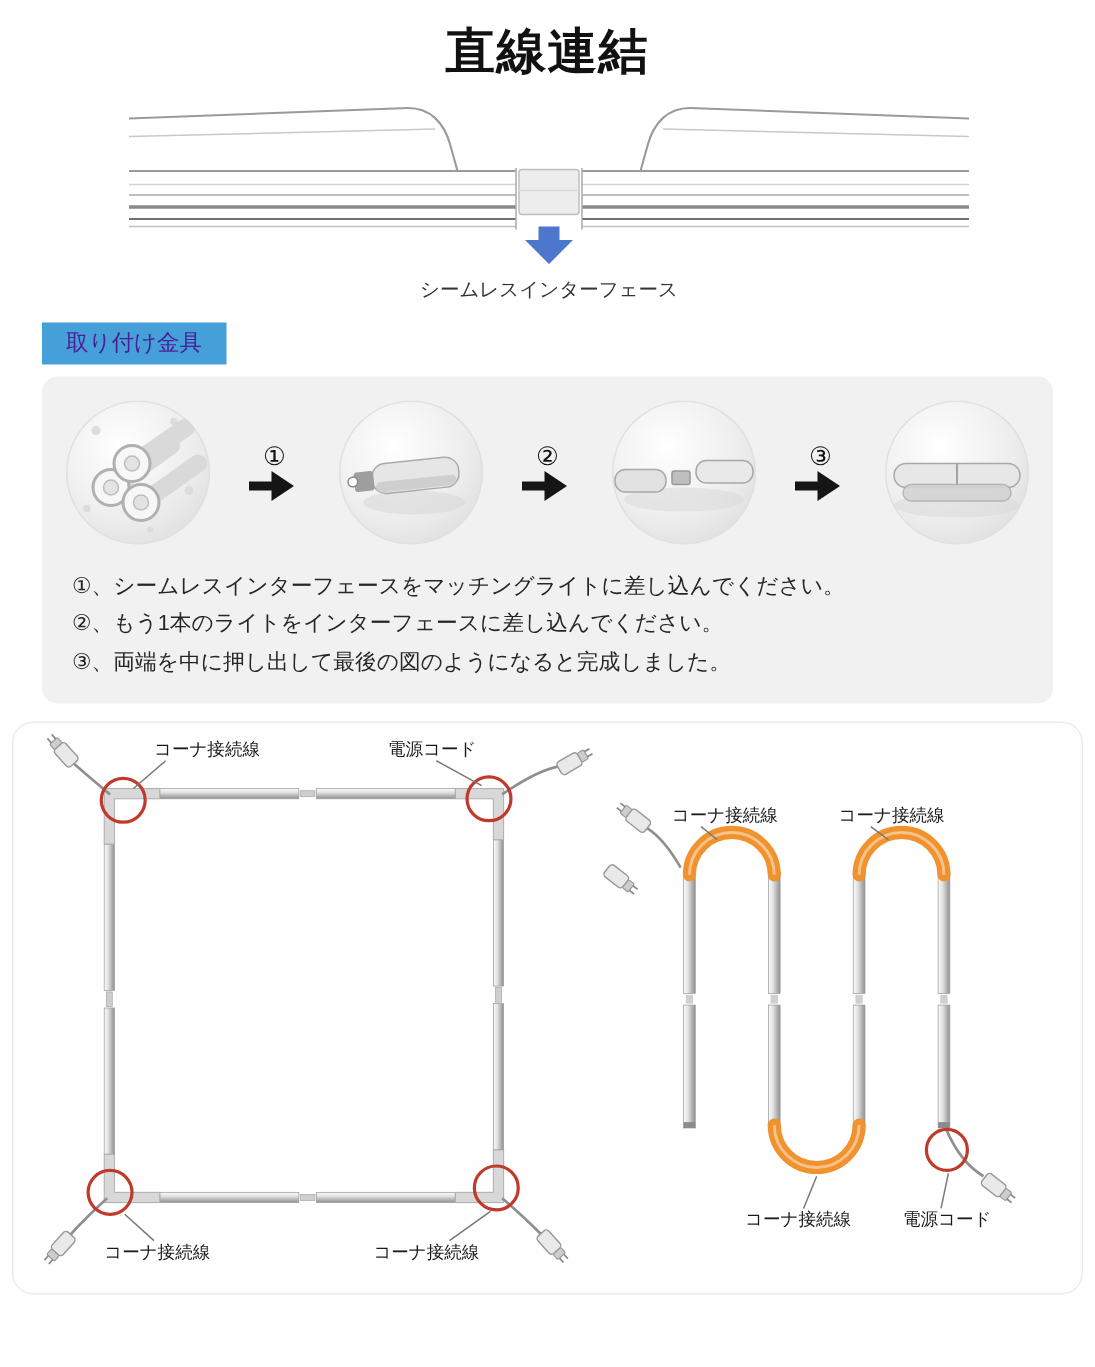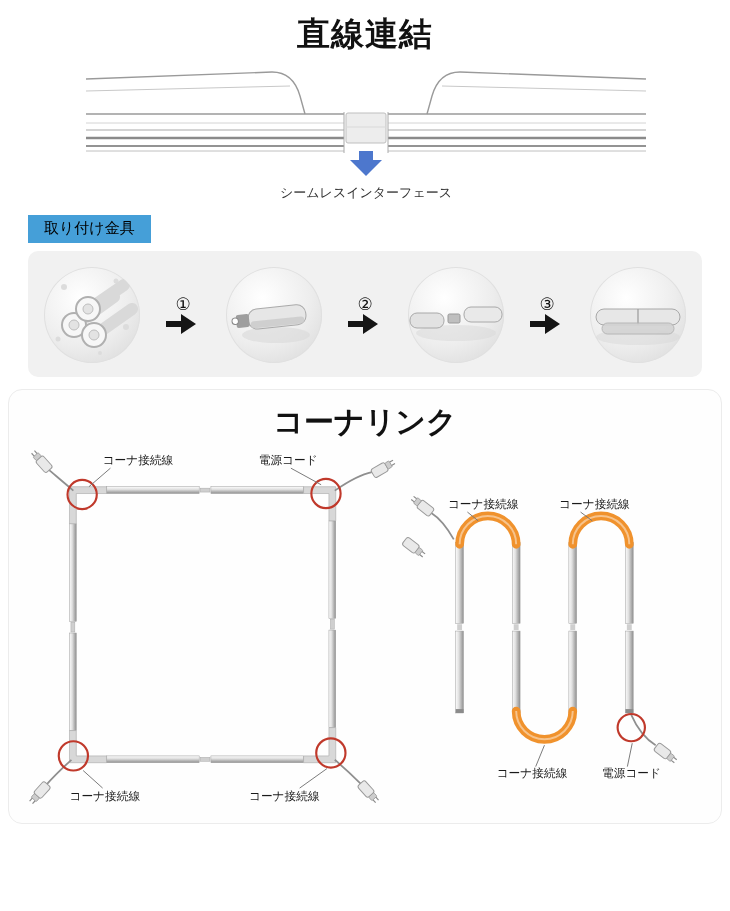--- a/index.html
+++ b/index.html
@@ -2,21 +2,21 @@
 <html><head>
 <meta charset="utf-8">
 <style>
   * { box-sizing: border-box; }
   body { margin:0; background:#ffffff; font-family:"Liberation Sans","DejaVu Sans",sans-serif; color:#222; }
   .page { width:730px; height:911px; margin:0 auto; position:relative; background:#fff; overflow:hidden;border-radius:27px; }
 
   .title1 { text-align:center; font-size:33px; font-weight:700; margin:12px 0 0; color:#111; letter-spacing:1px; }
   .straight-svg { display:block; width:730px; height:150px; }
 
-  .badge { display:inline-block; margin:8px 16px 0 28px; background:#459fd8; color:#000000; font-size:15px; padding:4px 16px 5px; }
+  .badge { display:inline-block; margin:8px 16px 0 28px; background:#459fd8; color:#4c1d95; font-size:15px; padding:4px 16px 5px; }
   .graybox { margin:8px 28px 0; background:#f1f1f1; border-radius:10px; padding:16px 12px 14px; }
   .steps { display:flex; align-items:center; justify-content:space-between; padding:0 4px; }
   .photo { width:96px; height:96px; border-radius:50%; flex:0 0 auto;
            background:radial-gradient(circle at 38% 32%, #ffffff 0%, #ededed 55%, #d6d6d6 100%);
            box-shadow: inset 0 0 0 1px #e0e0e0; overflow:hidden; }
   .photo svg { display:block; width:96px; height:96px; }
   .stepmid { display:flex; flex-direction:column; align-items:center; gap:1px; }
   .stepnum { font-size:17px; color:#111; line-height:1; }
   .instructions { margin:16px 4px 0 8px; font-size:14.5px; line-height:1.75; color:#262626; }
 
@@ -141,25 +141,29 @@
         <div class="photo">
           <svg viewBox="0 0 96 96">
             <ellipse cx="48" cy="70" rx="42" ry="8" fill="#d8d8d8" opacity="0.5"></ellipse>
             <rect x="6" y="42" width="84" height="16" rx="8" fill="#e7e7e7" stroke="#a8a8a8"></rect>
             <line x1="48" y1="42" x2="48" y2="58" stroke="#9a9a9a" stroke-width="1.2"></line>
             <rect x="12" y="56" width="72" height="11" rx="5.5" fill="#d3d3d3" stroke="#b0b0b0" opacity="0.9"></rect>
           </svg>
         </div>
       </div>
 
+      <div class="instructions">
+        <div>①、シームレスインターフェースをマッチングライトに差し込んでください。</div>
+        <div>②、もう1本のライトをインターフェースに差し込んでください。</div>
+        <div>③、両端を中に押し出して最後の図のようになると完成しました。</div>
+      </div>
     </div>
   </section>
 
   <section class="cornercard">
-    <h2 class="title2">コーナリンク</h2>
 
     <svg class="corner-svg" viewBox="0 0 730 380">
       <defs>
         <linearGradient id="gV" x1="0" y1="0" x2="1" y2="0">
           <stop offset="0" stop-color="#fbfbfb"></stop>
             <stop offset="0.4" stop-color="#e0e0e0"></stop>
           <stop offset="0.65" stop-color="#bdbdbd"></stop>
             <stop offset="1" stop-color="#909090"></stop>
         </linearGradient>
         <linearGradient id="gH" x1="0" y1="0" x2="0" y2="1">

